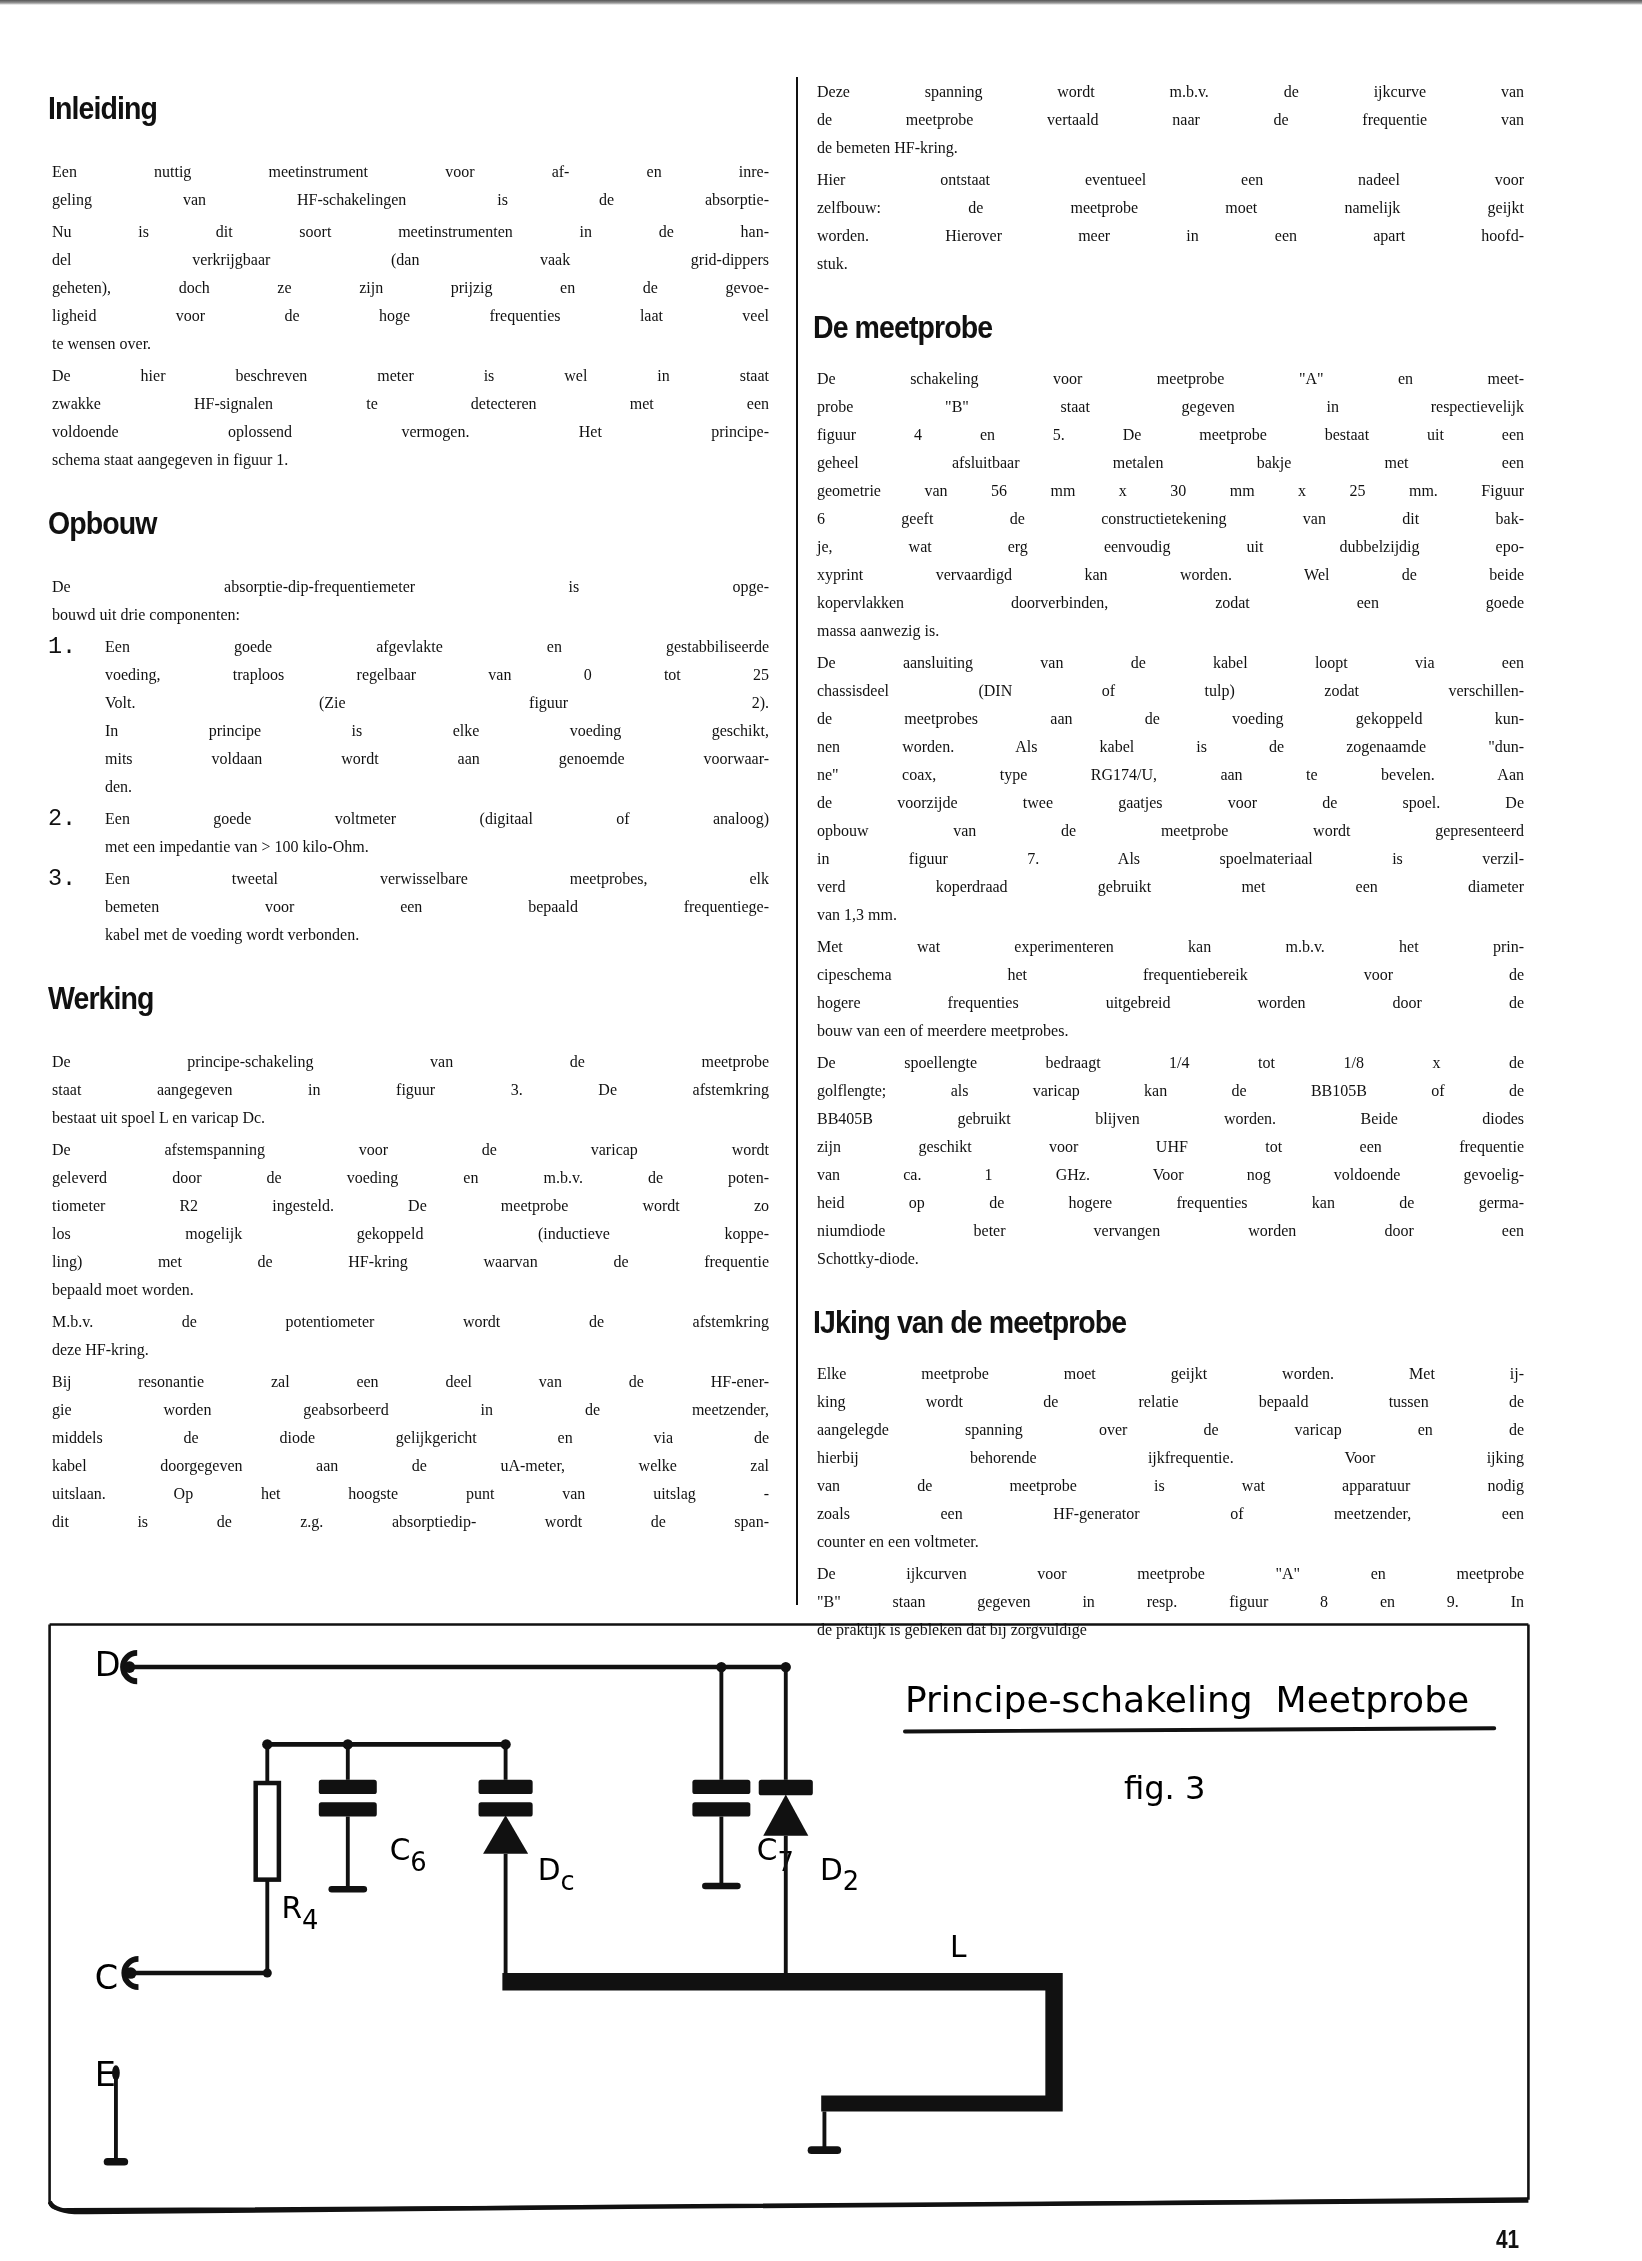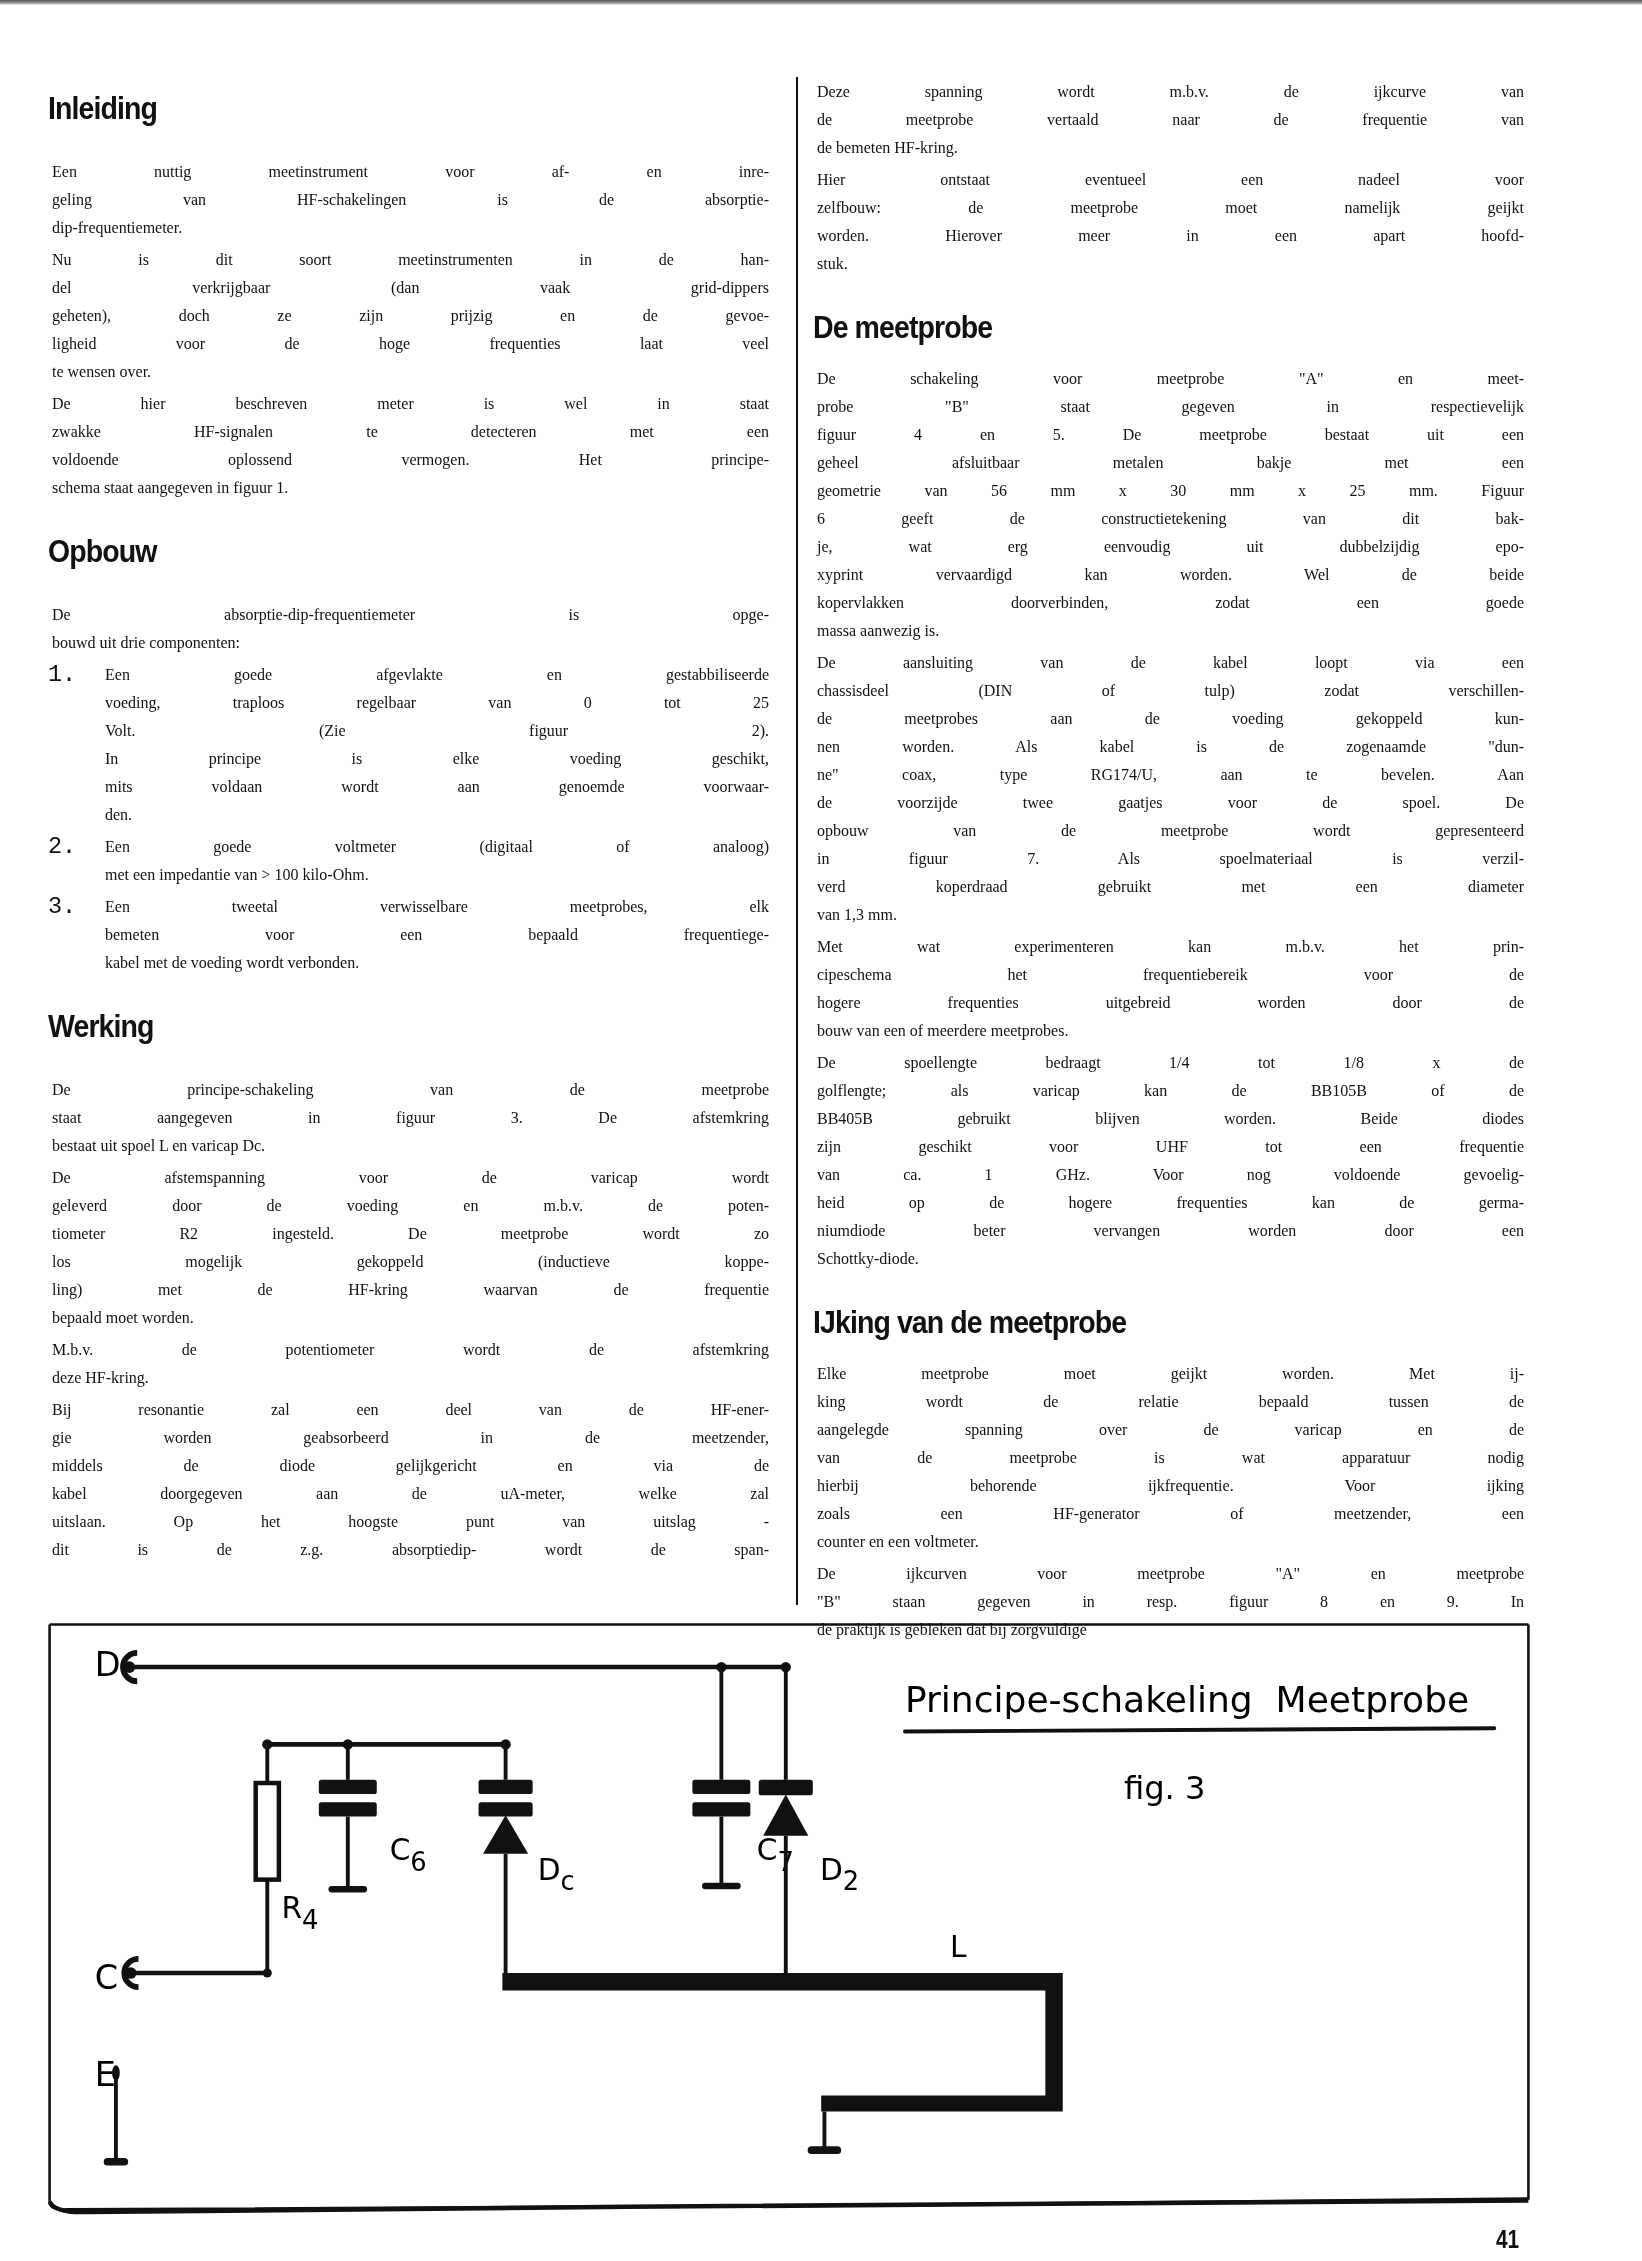--- a/index.html
+++ b/index.html
@@ -31,21 +31,20 @@
 <body>
 
 <div class="topband"></div>
 
 <div class="col col-left" id="leftcol">
     <h2>Inleiding</h2>
     <div class="gap-h"></div>
     <div class="para">
       <span class="line">Een  nuttig meetinstrument voor af- en inre-</span>
       <span class="line">geling van HF-schakelingen is de  absorptie-</span>
-      <span class="line last">dip-frequentiemeter.</span>
     </div>
     <div class="para">
       <span class="line">Nu  is dit soort meetinstrumenten in de han-</span>
       <span class="line">del  verkrijgbaar  (dan  vaak   grid-dippers</span>
       <span class="line">geheten),  doch ze zijn prijzig en de gevoe-</span>
       <span class="line">ligheid  voor de hoge frequenties laat  veel</span>
       <span class="line last">te wensen over.</span>
     </div>
     <div class="para">
       <span class="line">De  hier  beschreven meter is wel  in  staat</span>
@@ -173,22 +172,22 @@
       <span class="line">niumdiode  beter vervangen worden  door  een</span>
       <span class="line last">Schottky-diode.</span>
     </div>
     <div class="gap-h"></div>
     <h2>IJking van de meetprobe</h2>
     <div class="gap-s"></div>
     <div class="para">
       <span class="line">Elke  meetprobe moet geijkt worden.  Met ij-</span>
       <span class="line">king  wordt  de relatie  bepaald  tussen  de</span>
       <span class="line">aangelegde  spanning  over de varicap en  de</span>
+      <span class="line">hierbij behorende ijkfrequentie. Voor ijking</span>
       <span class="line">van  de  meetprobe is wat  apparatuur  nodig</span>
-      <span class="line">hierbij behorende ijkfrequentie. Voor ijking</span>
       <span class="line">zoals  een HF-generator of  meetzender,  een</span>
       <span class="line last">counter en een voltmeter.</span>
     </div>
     <div class="para">
       <span class="line">De ijkcurven voor meetprobe "A" en meetprobe</span>
       <span class="line">"B" staan gegeven in resp. figuur 8 en 9. In</span>
       <span class="line last">de praktijk is gebleken dat bij  zorgvuldige</span>
     </div>
   </div>
 

